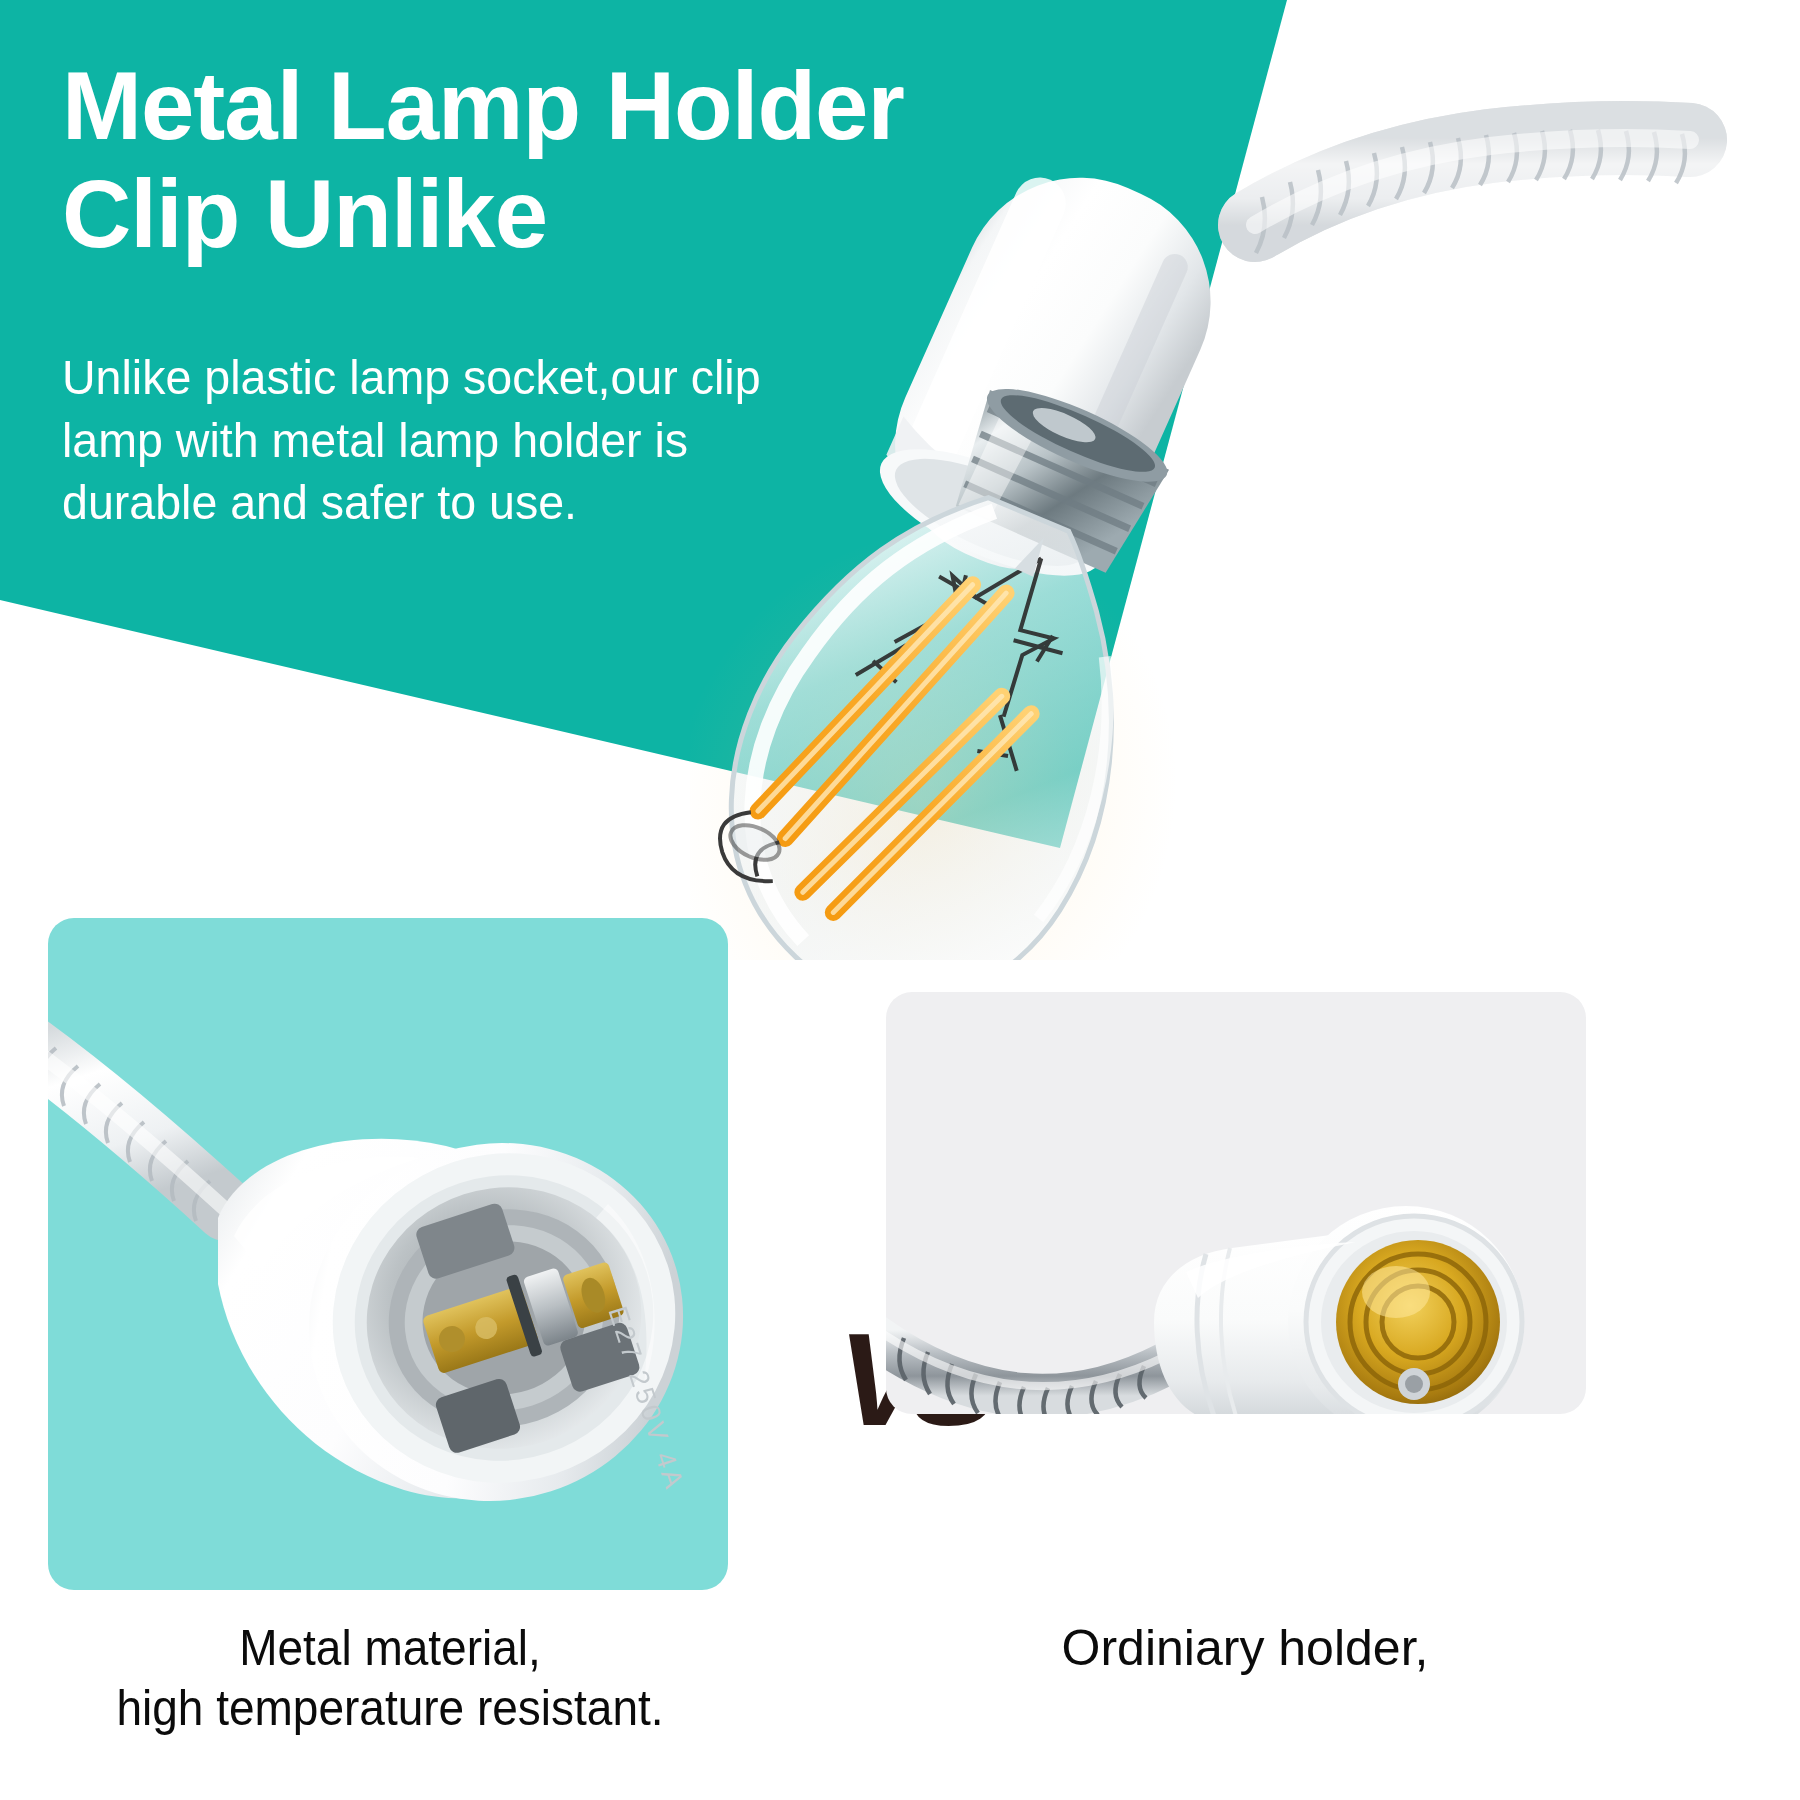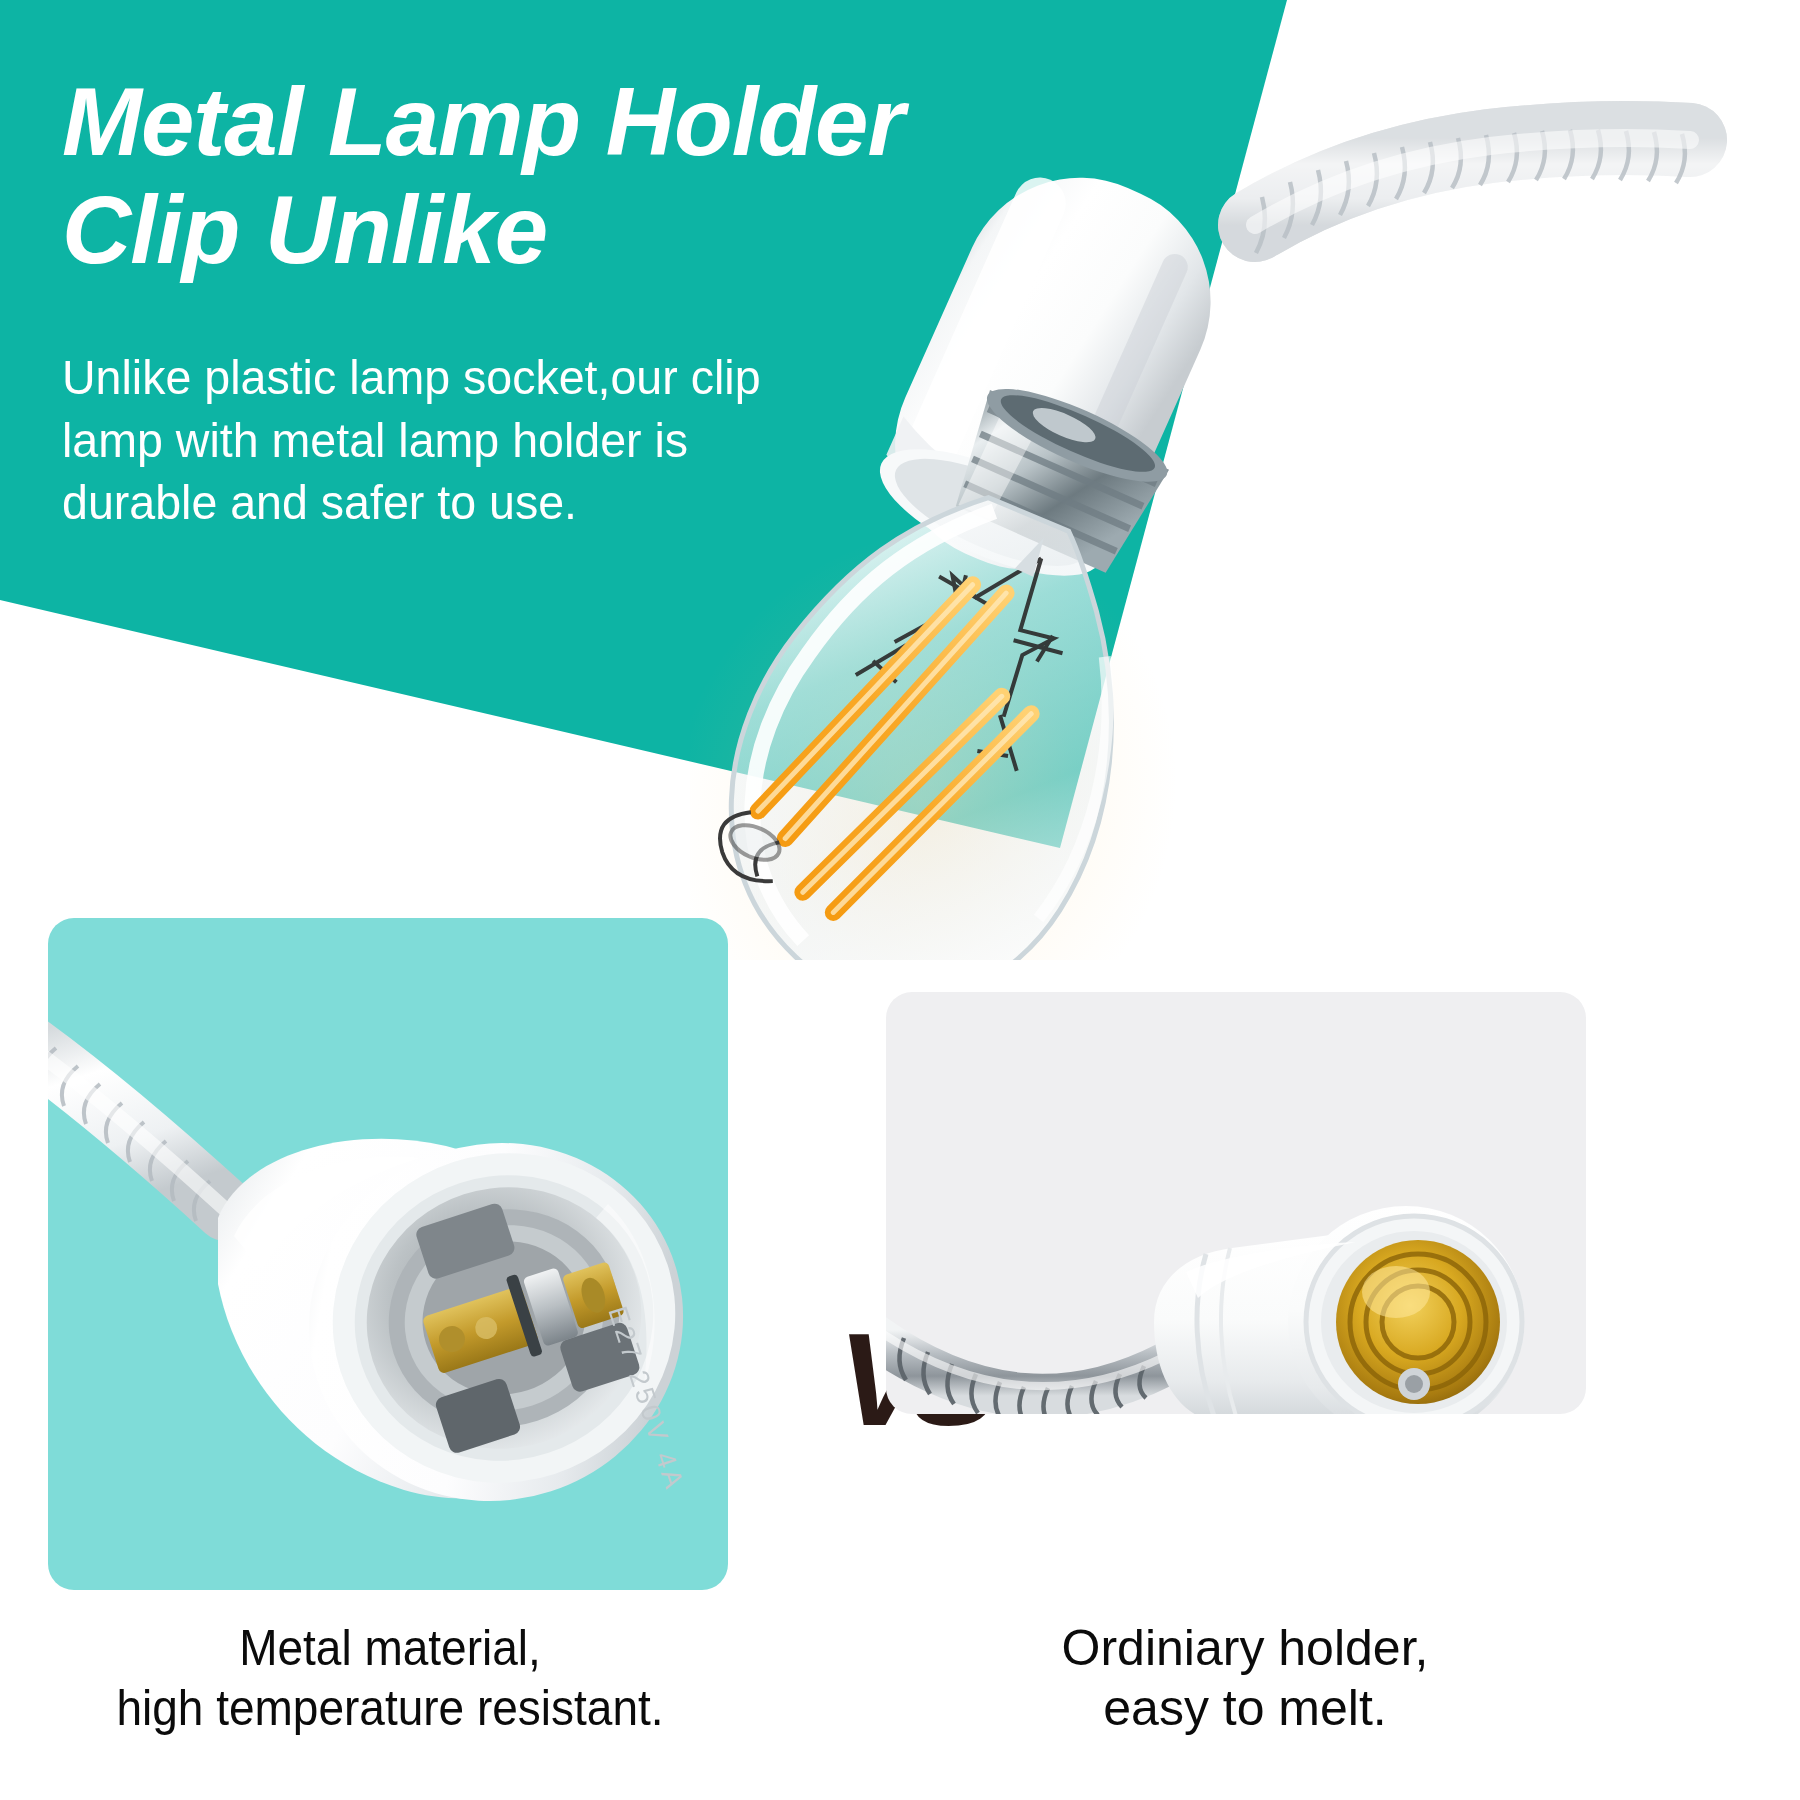--- a/index.html
+++ b/index.html
@@ -8,24 +8,24 @@
 
   #stage { position:relative; width:1800px; height:1800px; background:#fff; }
   .banner-fill {
     position:absolute; left:0; top:0; width:1800px; height:900px;
     background:#0DB4A4;
     clip-path: polygon(0 0, 1287px 0, 1060px 848px, 0 600px);
   }
 
   
   .headline {
-    position:absolute; left:62px; top:68px; width:1070px;
+    position:absolute; left:62px; top:52px; width:1070px;
     color:#ffffff;
     font-family:"Liberation Sans", sans-serif;
-    font-weight:bold; font-style:italic;
+    font-weight:bold; 
     font-size:96px; line-height:1.12;
     letter-spacing:-1px;
   }
   .headline .l2 { display:block; }
 
   .subcopy {
     position:absolute; left:62px; top:346px; width:810px;
     color:#ffffff; font-size:49px; line-height:1.28;
     font-family:"Liberation Sans", sans-serif;
     font-weight:normal;
@@ -375,16 +375,15 @@
     </svg>
   </div>
 
   <div class="caption caption-left">
     <div>Metal material,</div>
     <div>high temperature resistant.</div>
   </div>
 
   <div class="caption caption-right">
     <div>Ordiniary holder,</div>
-    <div>easy to melt.</div>
   </div>
 
 </div>
 
 </body></html>

